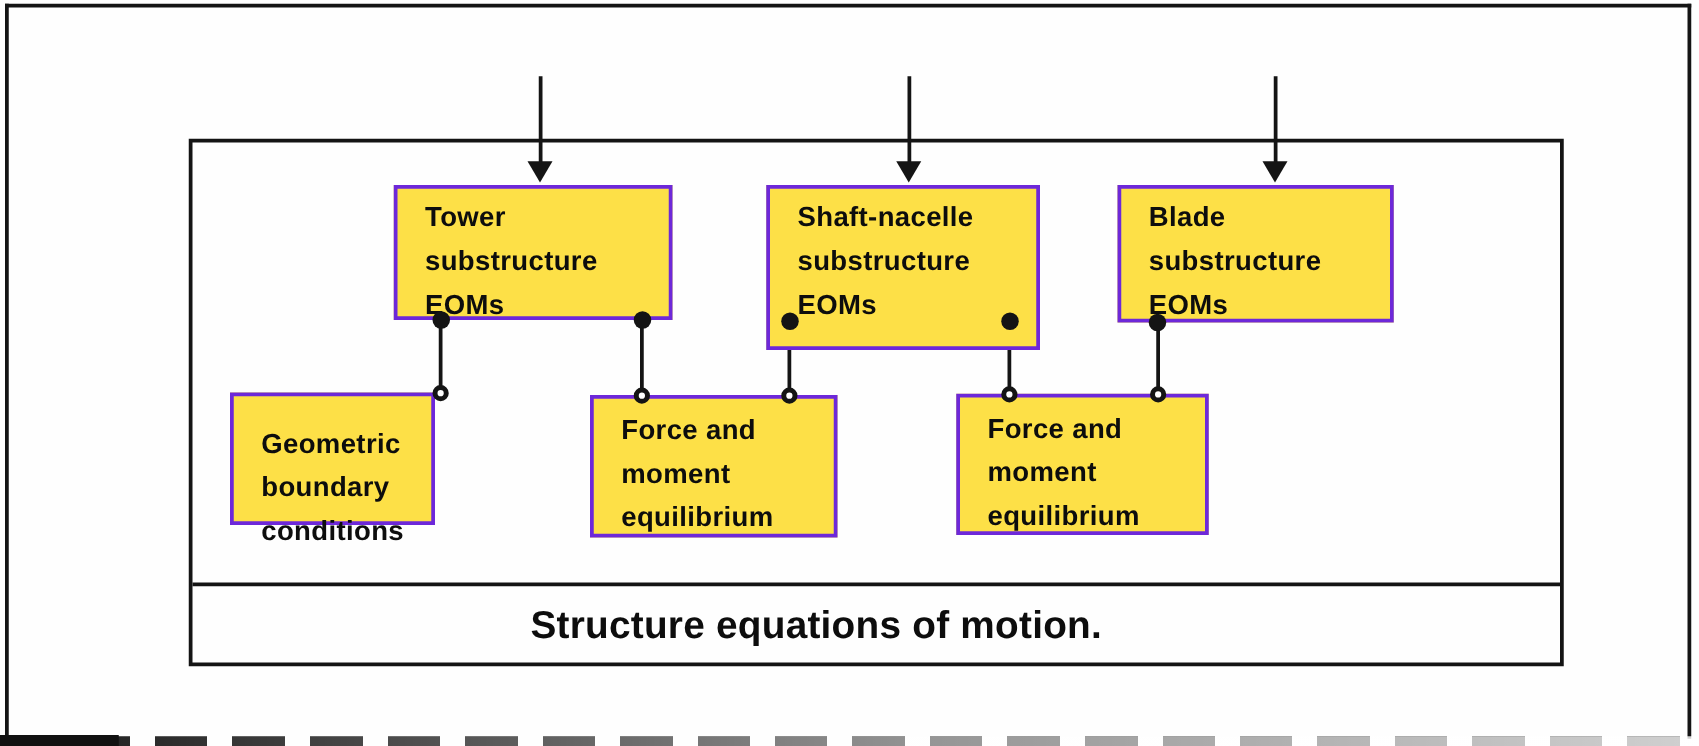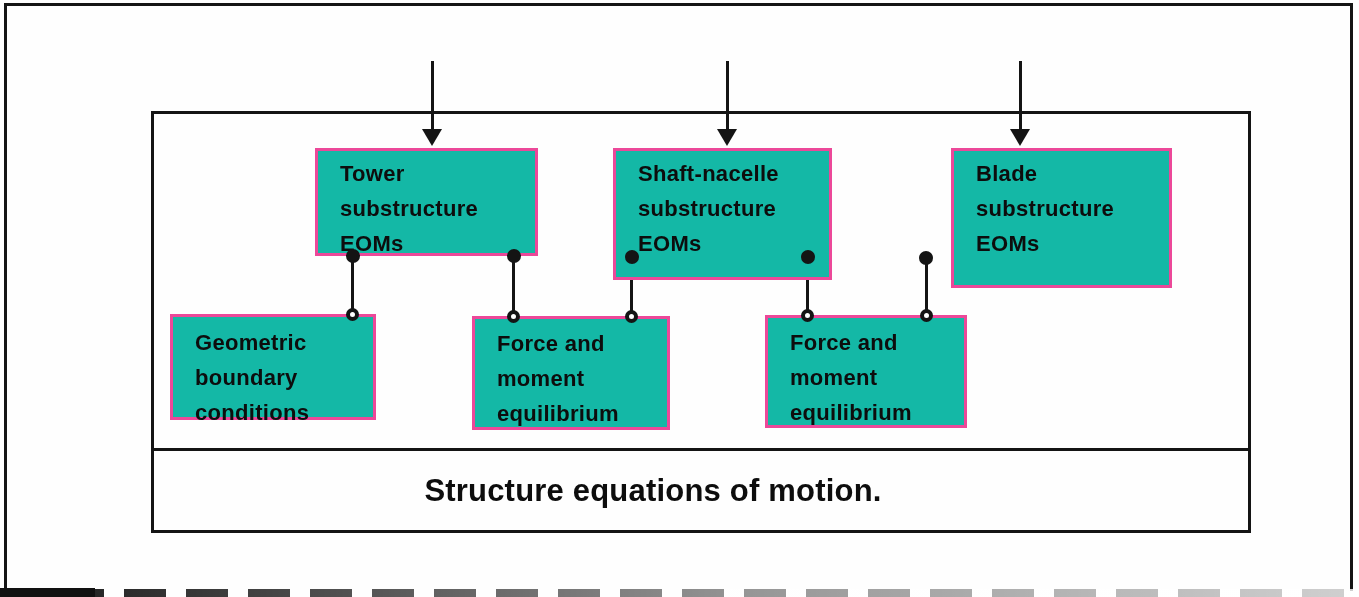--- a/index.html
+++ b/index.html
@@ -29,41 +29,41 @@
   .scan-blot{
     position:absolute;left:0;top:588px;width:95px;height:9px;background:#111;
   }
   
   .inner-box{
     position:absolute;left:151px;top:111px;width:1100px;height:422px;
     border:3px solid #141414;box-sizing:border-box;
   }
   
   .caption-bar{
-    position:absolute;left:0;bottom:0;width:100%;height:82px;
+    position:absolute;left:0;bottom:0;width:100%;height:64px;
     border-top:3px solid #141414;box-sizing:border-box;
     display:flex;align-items:center;justify-content:center;
   }
   .caption-text{
     font-size:31px;font-weight:600;letter-spacing:0.2px;
     transform:translateX(-48px);
     white-space:nowrap;
   }
   
   .node{
-    position:absolute;border:3px solid #ec4899;box-sizing:border-box;
-    background:#14b8a6;
+    position:absolute;border:3px solid #6d28d9;box-sizing:border-box;
+    background:#fde047;
     font-size:22px;font-weight:600;line-height:35px;letter-spacing:0.3px;
     white-space:pre-line;
     padding:5px 6px 0 22px;
   }
   .node-tower    {left:315px;top:148px;width:223px;height:108px;}
   .node-shaft    {left:613px;top:148px;width:219px;height:132px;}
-  .node-blade    {left:951px;top:148px;width:221px;height:140px;}
-  .node-geometric{left:170px;top:314px;width:206px;height:106px;padding-top:8px;}
+  .node-blade    {left:894px;top:148px;width:221px;height:110px;}
+  .node-geometric{left:184px;top:314px;width:164px;height:106px;padding-top:20px;}
   .node-force1   {left:472px;top:316px;width:198px;height:114px;padding-top:7px;}
   .node-force2   {left:765px;top:315px;width:202px;height:113px;padding-top:7px;}
   
   .arrow{position:absolute;width:0;height:0;}
   .arrow .shaft{
     position:absolute;left:-1.5px;top:0;width:3px;height:72px;background:#141414;
   }
   .arrow .head{
     position:absolute;left:-10px;top:68px;
     border-left:10px solid transparent;border-right:10px solid transparent;

